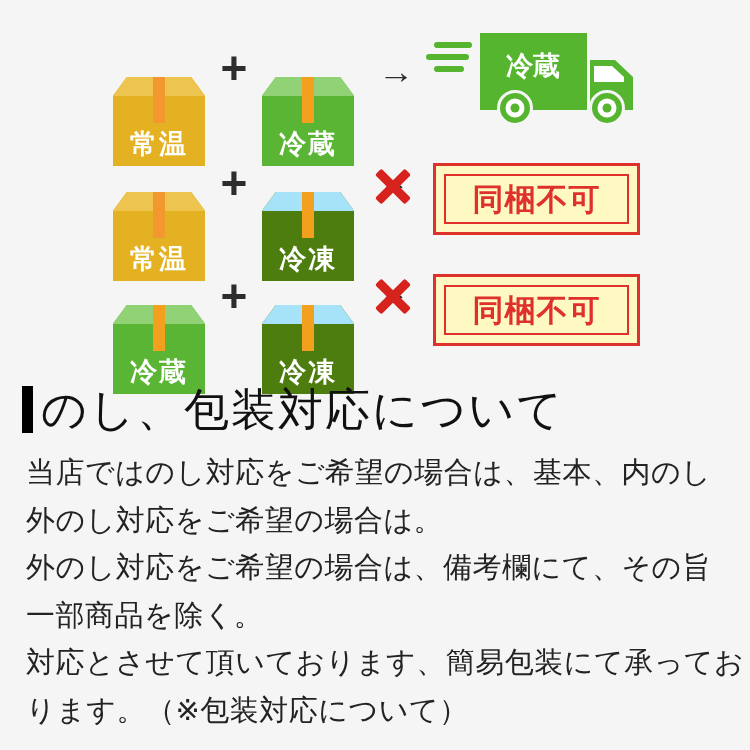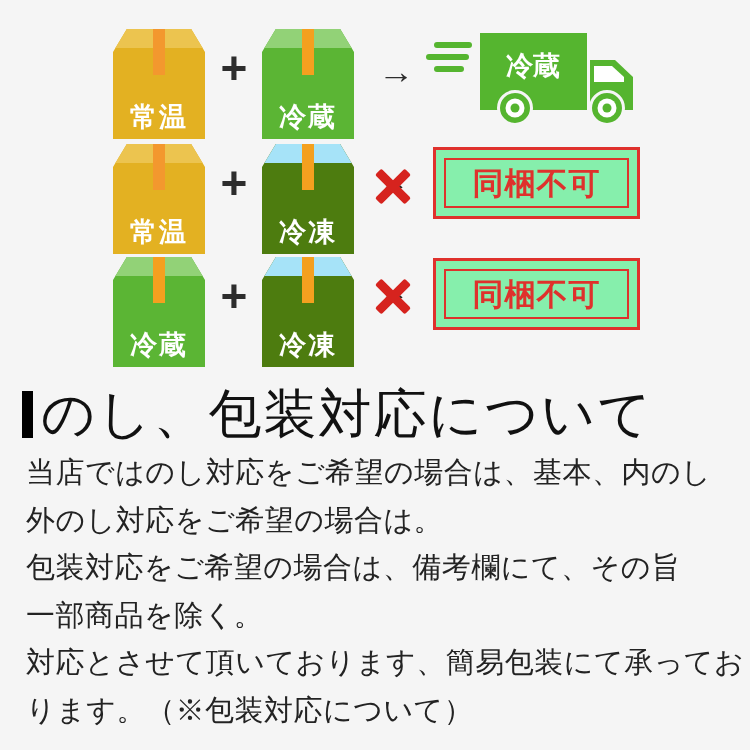--- a/index.html
+++ b/index.html
@@ -7,22 +7,23 @@
   body {
     font-family:"Liberation Sans","DejaVu Sans",sans-serif;
     background:#f5f5f5;
     position:relative;
     overflow:hidden;
   }
   .page { position:relative; width:750px; height:750px; background:#f5f5f5; }
 
   
   .pkg {
-    position:absolute; width:92px; height:110px;
+    position:absolute; width:92px; height:89px;
     clip-path:polygon(15% 0, 85% 0, 100% 21%, 100% 100%, 0 100%, 0 21%);
+    margin-top:48px;
   }
   .pkg-lid  { position:absolute; top:0; left:0; right:0; height:19px; }
   .pkg-tape { position:absolute; top:0; left:40px; width:12px; height:46px; }
   .pkg-label{
     position:absolute; left:0; right:0; bottom:8px;
     text-align:center; color:#ffffff; font-weight:bold;
     font-size:27px; line-height:1; letter-spacing:2px;
   }
   .pkg-yellow { background:#e3b122; }
   .pkg-yellow .pkg-lid  { background:#ecc44f; }
@@ -55,21 +56,21 @@
   .xmark .bar {
     position:absolute; left:2px; top:19px; width:42px; height:9px;
     background:#d6231e; border-radius:2px;
   }
   .bar-a { transform:rotate(45deg); }
   .bar-b { transform:rotate(-45deg); }
 
   
   .stamp {
     position:absolute; width:207px; height:72px;
-    border:3px solid #df312c; background:#86efac; padding:8px;
+    border:3px solid #df312c; background:#fef9c3; padding:8px;margin-top:16px;
   }
   .stamp-inner {
     width:100%; height:100%; border:2px solid #df312c;
     display:flex; align-items:center; justify-content:center;
   }
   .stamp-text {
     color:#df312c; font-size:31px; font-weight:bold;
     letter-spacing:1px; line-height:1;
   }
 
@@ -82,27 +83,27 @@
 
   
   .heading-row {
     position:absolute; left:22px; top:385px;
     display:flex; align-items:center;
   }
   .heading-bar {
     width:11px; height:47px; background:#000000; margin-right:8px;
   }
   .heading-text {
-    font-size:53px; font-weight:500; color:#111111;
+    font-size:45px; font-weight:500; color:#111111;
     letter-spacing:2px; line-height:1.1; white-space:nowrap;
   }
   .body-block { position:absolute; left:26px; top:449px; width:712px; }
   .body-line {
     font-size:29px; color:#232323; line-height:47.6px;
-    white-space:nowrap; letter-spacing:0.5px;font-family:Liberation Serif, serif;
+    white-space:nowrap; letter-spacing:0.5px;
   }
 </style>
 </head>
 <body>
 
 <div class="page">
 
   <div class="pkg pkg-yellow" style="left:113px; top:29px;">
     <div class="pkg-lid"></div>
     <div class="pkg-tape"></div>
@@ -192,19 +193,19 @@
   </div>
 
   <div class="heading-row">
     <div class="heading-bar"></div>
     <h2 class="heading-text">のし、包装対応について</h2>
   </div>
 
   <div class="body-block">
     <div class="body-line">当店ではのし対応をご希望の場合は、基本、内のし</div>
     <div class="body-line">外のし対応をご希望の場合は。</div>
-    <div class="body-line">包装対応をご希望の場合は、備考欄にて、その旨</div>
+    <div class="body-line">外のし対応をご希望の場合は、備考欄にて、その旨</div>
     <div class="body-line">一部商品を除く。</div>
     <div class="body-line">対応とさせて頂いております、簡易包装にて承ってお</div>
     <div class="body-line">ります。（※包装対応について）</div>
   </div>
 
 </div>
 
 </body></html>

